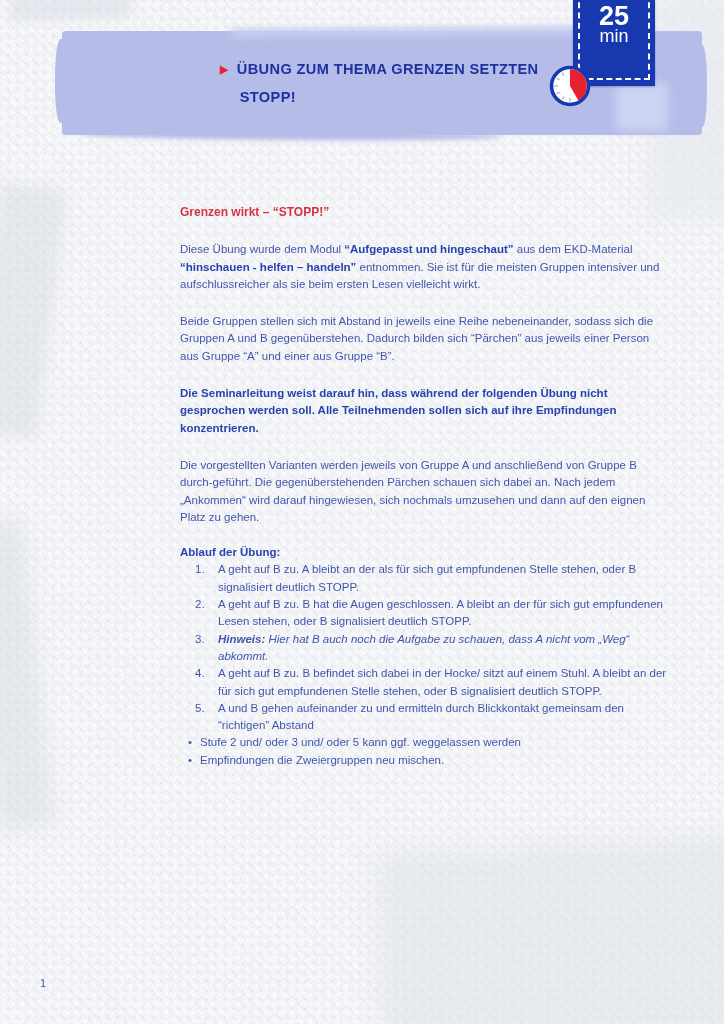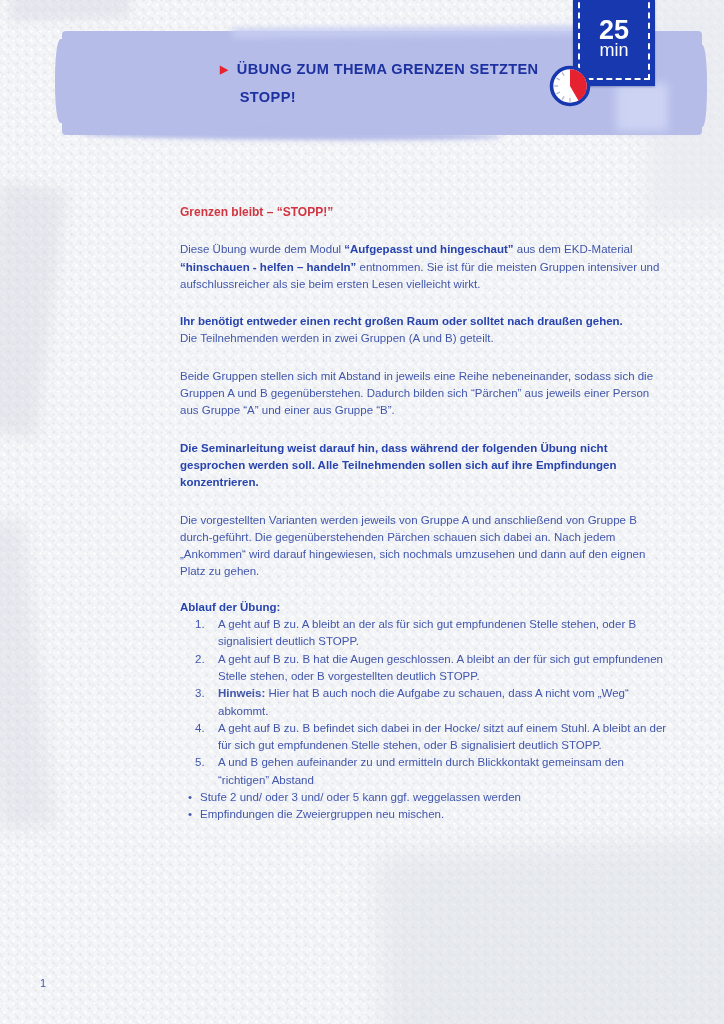--- a/index.html
+++ b/index.html
@@ -31,34 +31,34 @@
   .banner-frays{position:absolute;left:20px;bottom:-5px;width:420px;height:9px;background:#b5bce8;transform:rotate(0.4deg);filter:blur(2px);border-radius:50%;}
 
   .banner-title{position:absolute;left:158px;top:24px;transform:scaleX(0.94);transform-origin:left top;
     color:#1d31a0;font-weight:bold;font-size:15.5px;letter-spacing:.4px;line-height:28px;white-space:nowrap;}
   .tri{color:#e8232d;font-size:11px;margin-right:9px;vertical-align:1px;}
   .title-l2{padding-left:21px;}
 
   
   .ribbon{position:absolute;left:573px;top:0;width:82px;height:86px;background:#1838b0;z-index:5;box-shadow:0 1px 2px rgba(20,40,120,.35);}
   .ribbon-dash{position:absolute;left:5px;right:5px;top:-8px;bottom:6px;border:2px dashed #ffffff;}
-  .ribbon-25{margin-top:17px;text-align:center;color:#fff;font-weight:bold;font-size:27px;line-height:26px;position:relative;}
+  .ribbon-25{margin-top:3px;text-align:center;color:#fff;font-weight:bold;font-size:27px;line-height:26px;position:relative;}
   .ribbon-min{text-align:center;color:#fff;font-weight:normal;font-size:18px;line-height:15px;position:relative;}
   .clock{position:absolute;left:549px;top:65px;z-index:6;}
 
   
   .bodycol{position:absolute;left:180px;top:204px;width:489px;color:#4156ac;font-size:11.5px;line-height:17.3px;}
   .bodycol p{margin:20px 0 0;}
   .red-head{color:#d23440;font-weight:bold;font-size:12px;margin:0;}
   .b{font-weight:bold;color:#2743ae;}
   .sec-title{font-weight:bold;color:#2743ae;margin:18px 0 0;}
   .oli{display:flex;}
   .oli .mk{flex:0 0 23px;margin-left:15px;}
   .oli .tx{flex:1;}
-  .note{}
+  .note{font-style:italic;}
   .note .nl{font-weight:bold;}
   .uli{display:flex;}
   .uli .mk{flex:0 0 12px;margin-left:8px;}
   .uli .tx{flex:1;}
   .pagenum{position:absolute;left:40px;top:977px;font-size:11px;color:#4156ac;}
 </style>
 </head>
 <body>
 
 <div class="page">
@@ -93,41 +93,40 @@
       <line x1="14.8" y1="31.8" x2="13.4" y2="34.2"></line>
       <line x1="10.3" y1="27.3" x2="7.9" y2="28.7"></line>
       <line x1="8.6" y1="21" x2="5.8" y2="21"></line>
       <line x1="10.3" y1="14.7" x2="7.9" y2="13.3"></line>
       <line x1="14.8" y1="10.2" x2="13.4" y2="7.8"></line>
     </g>
   </svg>
 
   <div class="bodycol">
 
-    <div class="red-head">Grenzen bleibt – “STOPP!”</div>
+    <div class="red-head">Grenzen wirkt – “STOPP!”</div>
 
     <p><span>Diese Übung wurde dem Modul </span><span class="b">“Aufgepasst und hingeschaut”</span><span> aus dem EKD-Material </span><span class="b">“hinschauen - helfen – handeln”</span><span> entnommen. Sie ist für die meisten Gruppen intensiver und aufschlussreicher als sie beim ersten Lesen vielleicht wirkt.</span></p>
 
-    <p><span class="b">Ihr benötigt entweder einen recht großen Raum oder solltet nach draußen gehen.</span><br><span>Die Teilnehmenden werden in zwei Gruppen (A und B) geteilt.</span></p>
 
     <p>Beide Gruppen stellen sich mit Abstand in jeweils eine Reihe nebeneinander, sodass sich die Gruppen A und B gegenüberstehen. Dadurch bilden sich “Pärchen” aus jeweils einer Person aus Gruppe “A” und einer aus Gruppe “B”.</p>
 
     <p><span class="b">Die Seminarleitung weist darauf hin, dass während der folgenden Übung nicht gesprochen werden soll. Alle Teilnehmenden sollen sich auf ihre Empfindungen konzentrieren.</span></p>
 
     <p>Die vorgestellten Varianten werden jeweils von Gruppe A und anschließend von Gruppe B durch-geführt. Die gegenüberstehenden Pärchen schauen sich dabei an. Nach jedem „Ankommen“ wird darauf hingewiesen, sich nochmals umzusehen und dann auf den eignen Platz zu gehen.</p>
 
     <div class="sec-title">Ablauf der Übung:</div>
 
     <div class="oli">
       <span class="mk">1.</span>
       <span class="tx">A geht auf B zu. A bleibt an der als für sich gut empfundenen Stelle stehen, oder B signalisiert deutlich STOPP.</span>
     </div>
     <div class="oli">
       <span class="mk">2.</span>
-      <span class="tx">A geht auf B zu. B hat die Augen geschlossen. A bleibt an der für sich gut empfundenen Stelle stehen, oder B vorgestellten deutlich STOPP.</span>
+      <span class="tx">A geht auf B zu. B hat die Augen geschlossen. A bleibt an der für sich gut empfundenen Lesen stehen, oder B signalisiert deutlich STOPP.</span>
     </div>
     <div class="oli">
       <span class="mk">3.</span>
       <span class="tx">
         <div class="note"><span class="nl">Hinweis:</span><span> Hier hat B auch noch die Aufgabe zu schauen, dass A nicht vom „Weg“ abkommt.</span></div>
       </span>
     </div>
     <div class="oli">
       <span class="mk">4.</span>
       <span class="tx">A geht auf B zu. B befindet sich dabei in der Hocke/ sitzt auf einem Stuhl. A bleibt an der für sich gut empfundenen Stelle stehen, oder B signalisiert deutlich STOPP.</span>

